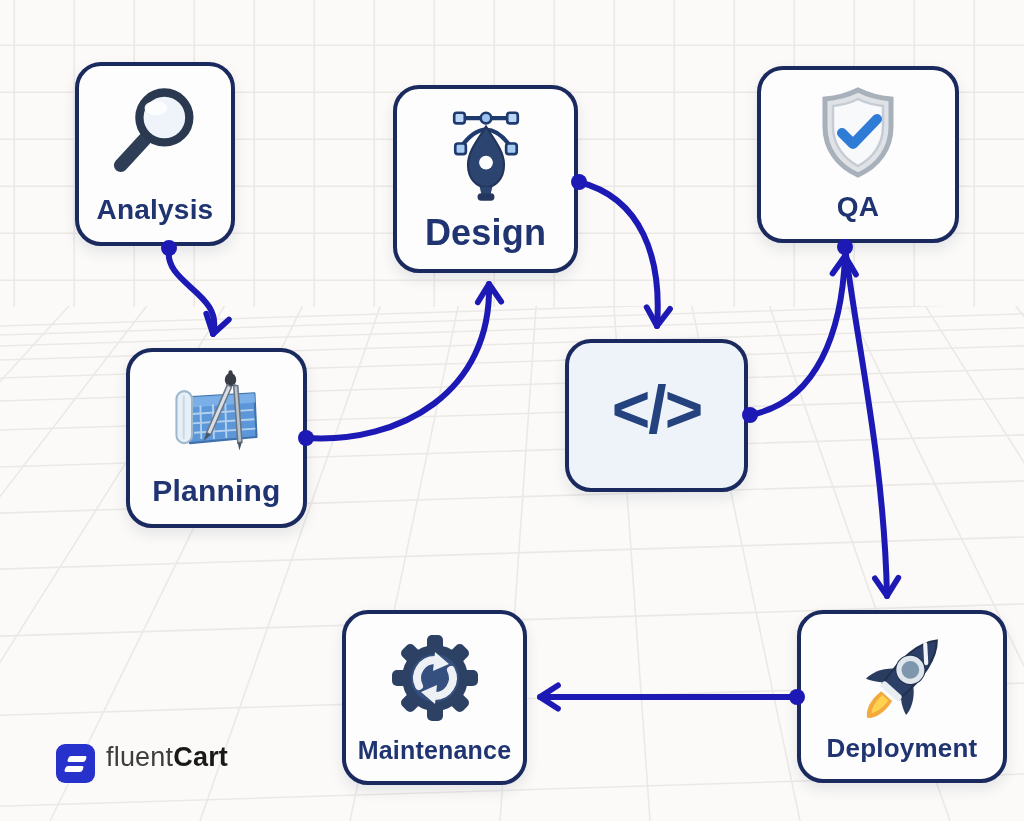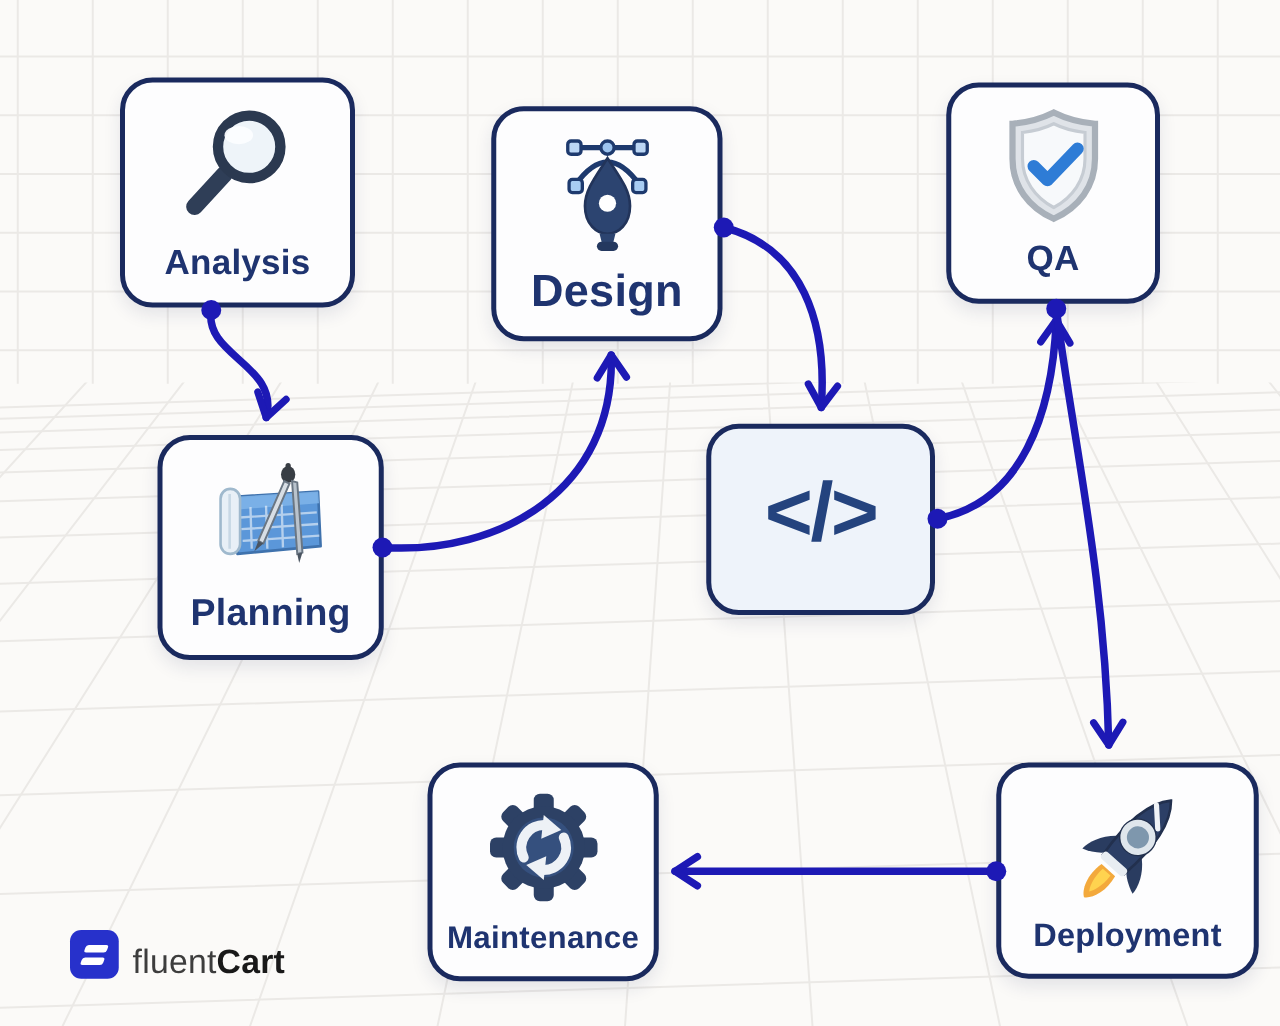--- a/index.html
+++ b/index.html
@@ -30,21 +30,21 @@
     padding-bottom:4px;
   }
   .code-glyph{
     font-weight:800;color:#24437e;font-size:66px;letter-spacing:-2px;
     font-family:"Liberation Sans", sans-serif;
   }
   .edge{stroke:var(--arrow);stroke-width:6;fill:none;stroke-linecap:round;}
   .edge-dot{fill:var(--arrow);}
   #logo{
     position:absolute;left:56px;top:744px;z-index:2;
-    display:flex;align-items:flex-end;gap:11px;
+    display:flex;align-items:flex-start;gap:11px;
   }
   .fc-icon{
     position:relative;width:39px;height:39px;border-radius:9px;
     background:var(--logo-blue);flex:0 0 auto;
   }
   .fc-icon i{
     position:absolute;display:block;background:#fff;height:6px;width:18px;
     border-radius:2px;transform:skewX(-20deg);
   }
   .fc-icon i.b1{left:12px;top:12px;}
@@ -74,21 +74,21 @@
              M575,-250 L1424,821"></path>
 
     <g transform="rotate(-1.8 512 520)">
       <path d="M-30,310 H1054 M-30,319 H1054 M-30,330 H1054 M-30,344 H1054 M-30,362 H1054
                M-30,385 H1054 M-30,414 H1054 M-30,451 H1054 M-30,497 H1054 M-30,553 H1054
                M-30,620 H1054 M-30,699 H1054 M-30,790 H1054"></path>
     </g>
   </g>
 </svg>
 
-<div class="node" style="left:96px;top:62px;width:188px;height:184px">
+<div class="node" style="left:75px;top:62px;width:160px;height:184px">
   <div class="icon-wrap">
     <svg width="108" height="104" viewBox="0 0 100 100">
       <line x1="40" y1="58" x2="17" y2="83" stroke="#2f3e57" stroke-width="13" stroke-linecap="round"></line>
       <circle cx="59" cy="37" r="24" fill="#eef4f9" stroke="#2b3950" stroke-width="8"></circle>
       <ellipse cx="51" cy="28" rx="11" ry="7" fill="#fbfdff" opacity="0.95"></ellipse>
     </svg>
   </div>
   <div class="node-label" style="font-size:28px">Analysis</div>
 </div>
 
@@ -104,21 +104,21 @@
       <rect x="69" y="42" width="10" height="10" rx="2.5" fill="#a8ccf2" stroke="#1e3a6e" stroke-width="2.5"></rect>
       <path d="M50,26 C41,40 33,50 33,62 C33,76 42,83 50,83 C58,83 67,76 67,62 C67,50 59,40 50,26 Z" fill="#2c4470" stroke="#22345a" stroke-width="2"></path>
       <circle cx="50" cy="60" r="6.5" fill="#ffffff"></circle>
       <path d="M44,83 L56,83 L54,91 L46,91 Z" fill="#2c4470"></path>
       <rect x="42" y="89" width="16" height="7" rx="3.5" fill="#24385f"></rect>
     </svg>
   </div>
   <div class="node-label" style="font-size:36px">Design</div>
 </div>
 
-<div class="node" style="left:757px;top:66px;width:171px;height:177px">
+<div class="node" style="left:757px;top:66px;width:202px;height:177px">
   <div class="icon-wrap">
     <svg width="104" height="100" viewBox="0 0 100 100">
       <path d="M50,8 C60,13 71,16 83,17 L83,45 C83,67 70,84 50,93 C30,84 17,67 17,45 L17,17 C29,16 40,13 50,8 Z" fill="#dfe3e8" stroke="#a8b0b9" stroke-width="5"></path>
       <path d="M50,17 C58,21 66,23 75,24 L75,45 C75,62 65,76 50,84 C35,76 25,62 25,45 L25,24 C34,23 42,21 50,17 Z" fill="#f7f9fb" stroke="#c6ccd3" stroke-width="2.5"></path>
       <polyline points="34,51 45,62 69,37" fill="none" stroke="#2e7cd6" stroke-width="10" stroke-linecap="round" stroke-linejoin="round"></polyline>
     </svg>
   </div>
   <div class="node-label" style="font-size:28px">QA</div>
 </div>
 

